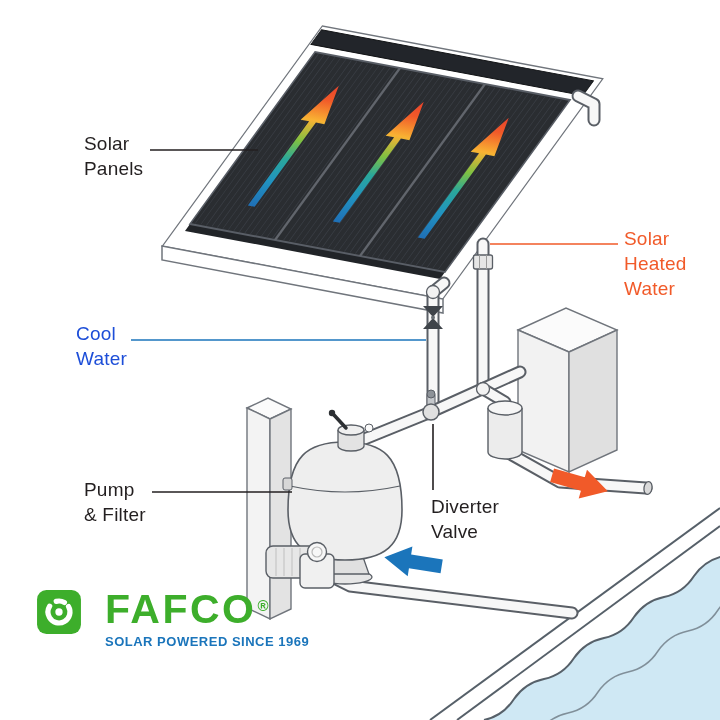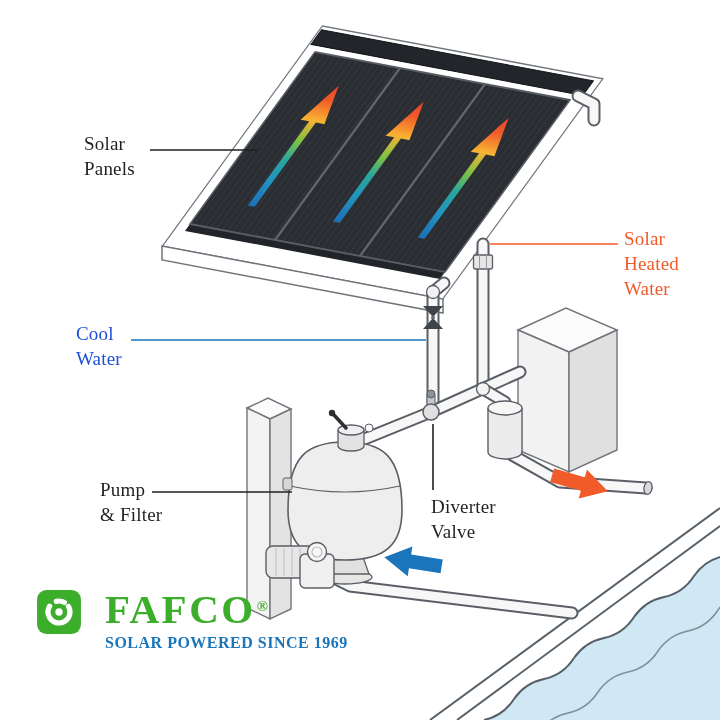--- a/index.html
+++ b/index.html
@@ -1,26 +1,26 @@
 <!DOCTYPE html>
 <html><head>
 <meta charset="utf-8">
 <style>
   html,body{margin:0;padding:0;background:#ffffff;}
   body{width:720px;height:720px;overflow:hidden;font-family:"Liberation Sans",sans-serif;}
-  .stage{position:relative;width:616px;height:720px;background:#fff;font-family:Liberation Serif, serif;}
+  .stage{position:relative;width:616px;height:720px;background:#fff;}
   svg.scene{position:absolute;left:0;top:0;}
   .label{position:absolute;white-space:pre-line;font-size:19px;line-height:1.32;color:#231f20;letter-spacing:.2px;}
   .label.blue{color:#1d4ed8;}
   .label.orange{color:#f15a29;}
   .logo{position:absolute;left:36px;top:589px;display:flex;align-items:flex-start;gap:23px;}
   .logo .text-col{display:flex;flex-direction:column;}
   .brand{color:#3dae2b;font-weight:bold;font-size:41px;line-height:1.02;letter-spacing:2.5px;}
   .reg{font-size:15px;vertical-align:12px;letter-spacing:0;margin-left:1px;font-weight:bold;color:#3dae2b;}
-  .tagline{color:#1b75bb;font-weight:bold;font-size:16px;letter-spacing:.5px;margin-top:3px;}
+  .tagline{color:#1b75bb;font-weight:bold;font-size:13px;letter-spacing:.5px;margin-top:3px;}
 </style>
 </head>
 <body>
 
 <div class="stage">
 
 <svg class="scene" width="720" height="720" viewBox="0 0 720 720">
   <defs>
     <linearGradient id="flowGrad" gradientUnits="userSpaceOnUse" x1="0" y1="172" x2="0" y2="30">
       <stop offset="0" stop-color="#1f6db6"></stop>
@@ -188,21 +188,21 @@
   </g>
 </svg>
 
 <div class="label" style="left:84px;top:131px">Solar
 Panels</div>
 <div class="label blue" style="left:76px;top:321px">Cool
 Water</div>
 <div class="label orange" style="left:624px;top:226px">Solar
 Heated
 Water</div>
-<div class="label" style="left:100px;top:477px">Pump
+<div class="label" style="left:84px;top:477px">Pump
 &amp; Filter</div>
 <div class="label" style="left:431px;top:494px">Diverter
 Valve</div>
 
 <div class="logo">
   <svg width="46" height="46" viewBox="0 0 44 44">
     <rect x="1" y="1" width="42" height="42" rx="9" fill="#3dae2b"></rect>
     <circle cx="22" cy="22" r="10.5" fill="none" stroke="#ffffff" stroke-width="5" stroke-dasharray="44 8 8 8" stroke-linecap="round" transform="rotate(-30 22 22)"></circle>
     <circle cx="22" cy="22" r="3.5" fill="#ffffff"></circle>
   </svg>

